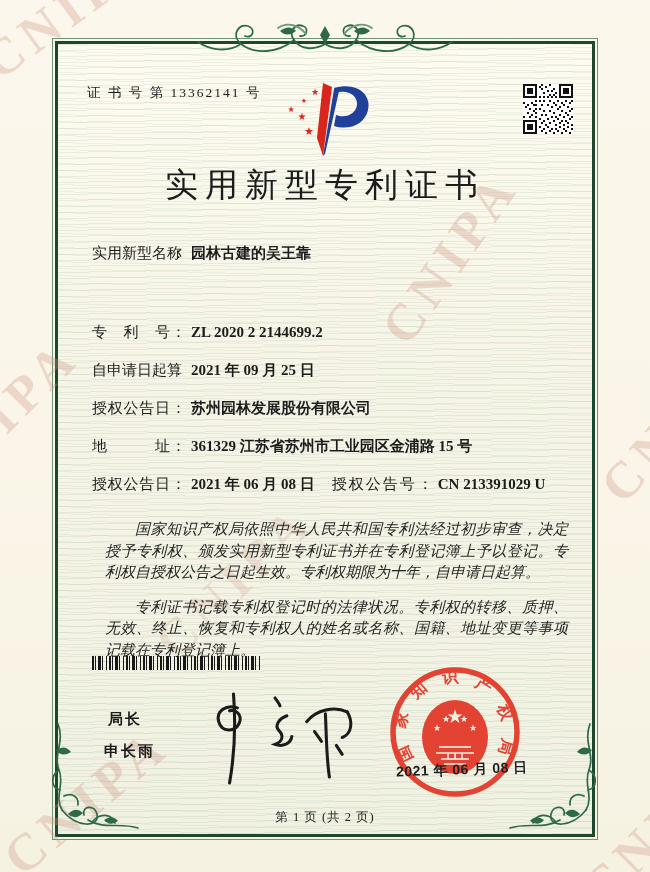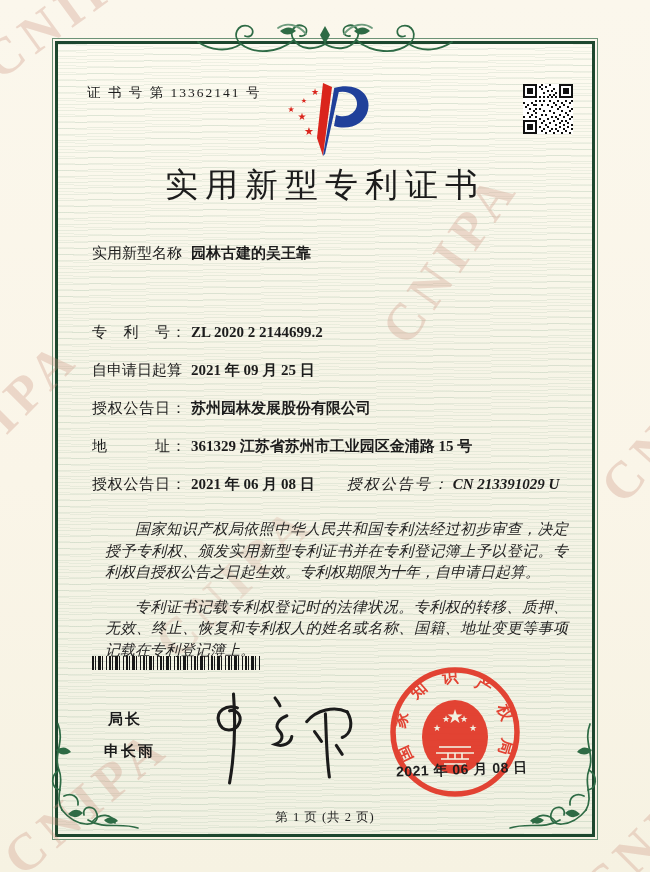--- a/index.html
+++ b/index.html
@@ -26,21 +26,21 @@
   .cert-no{position:absolute; left:87px; top:84px; font-size:13.5px; letter-spacing:2px; z-index:3;text-align:center;}
   .qr{position:absolute; left:523px; top:84px; width:50px; height:50px; z-index:3; background:#fff;}
   .logo{position:absolute; left:276px; top:80px; width:98px; height:80px; z-index:3;}
   .title{position:absolute; left:0; right:0; top:163px; text-align:center;
     font-size:33px; font-weight:400; letter-spacing:7px; z-index:3;}
   
   .row{position:absolute; left:92px; font-size:15px; white-space:nowrap; z-index:3;}
   .f-label{display:inline-block; width:78px; text-align:justify; text-align-last:justify; font-weight:400;}
   .colon{display:inline-block; margin:0 5px 0 1px;}
   .f-value{font-weight:700;}
-  .pair2{margin-left:32px;font-style:italic;}
+  .pair2{margin-left:17px;}
   .pair2 .lbl2{letter-spacing:2px; font-weight:400;}
   
   .legal{position:absolute; left:92px; top:506px; width:489px; z-index:3;
     font-size:15px; line-height:21.6px; font-style:italic; text-align:justify; color:#242424;}
   .legal p{margin:13px; text-indent:2em;}
   
   .barcode{position:absolute; left:92px; top:656px; width:168px; height:14px; z-index:3;
     background:repeating-linear-gradient(90deg,
       #171717 0 2px, transparent 2px 3px,
       #171717 3px 4px, transparent 4px 6px,

